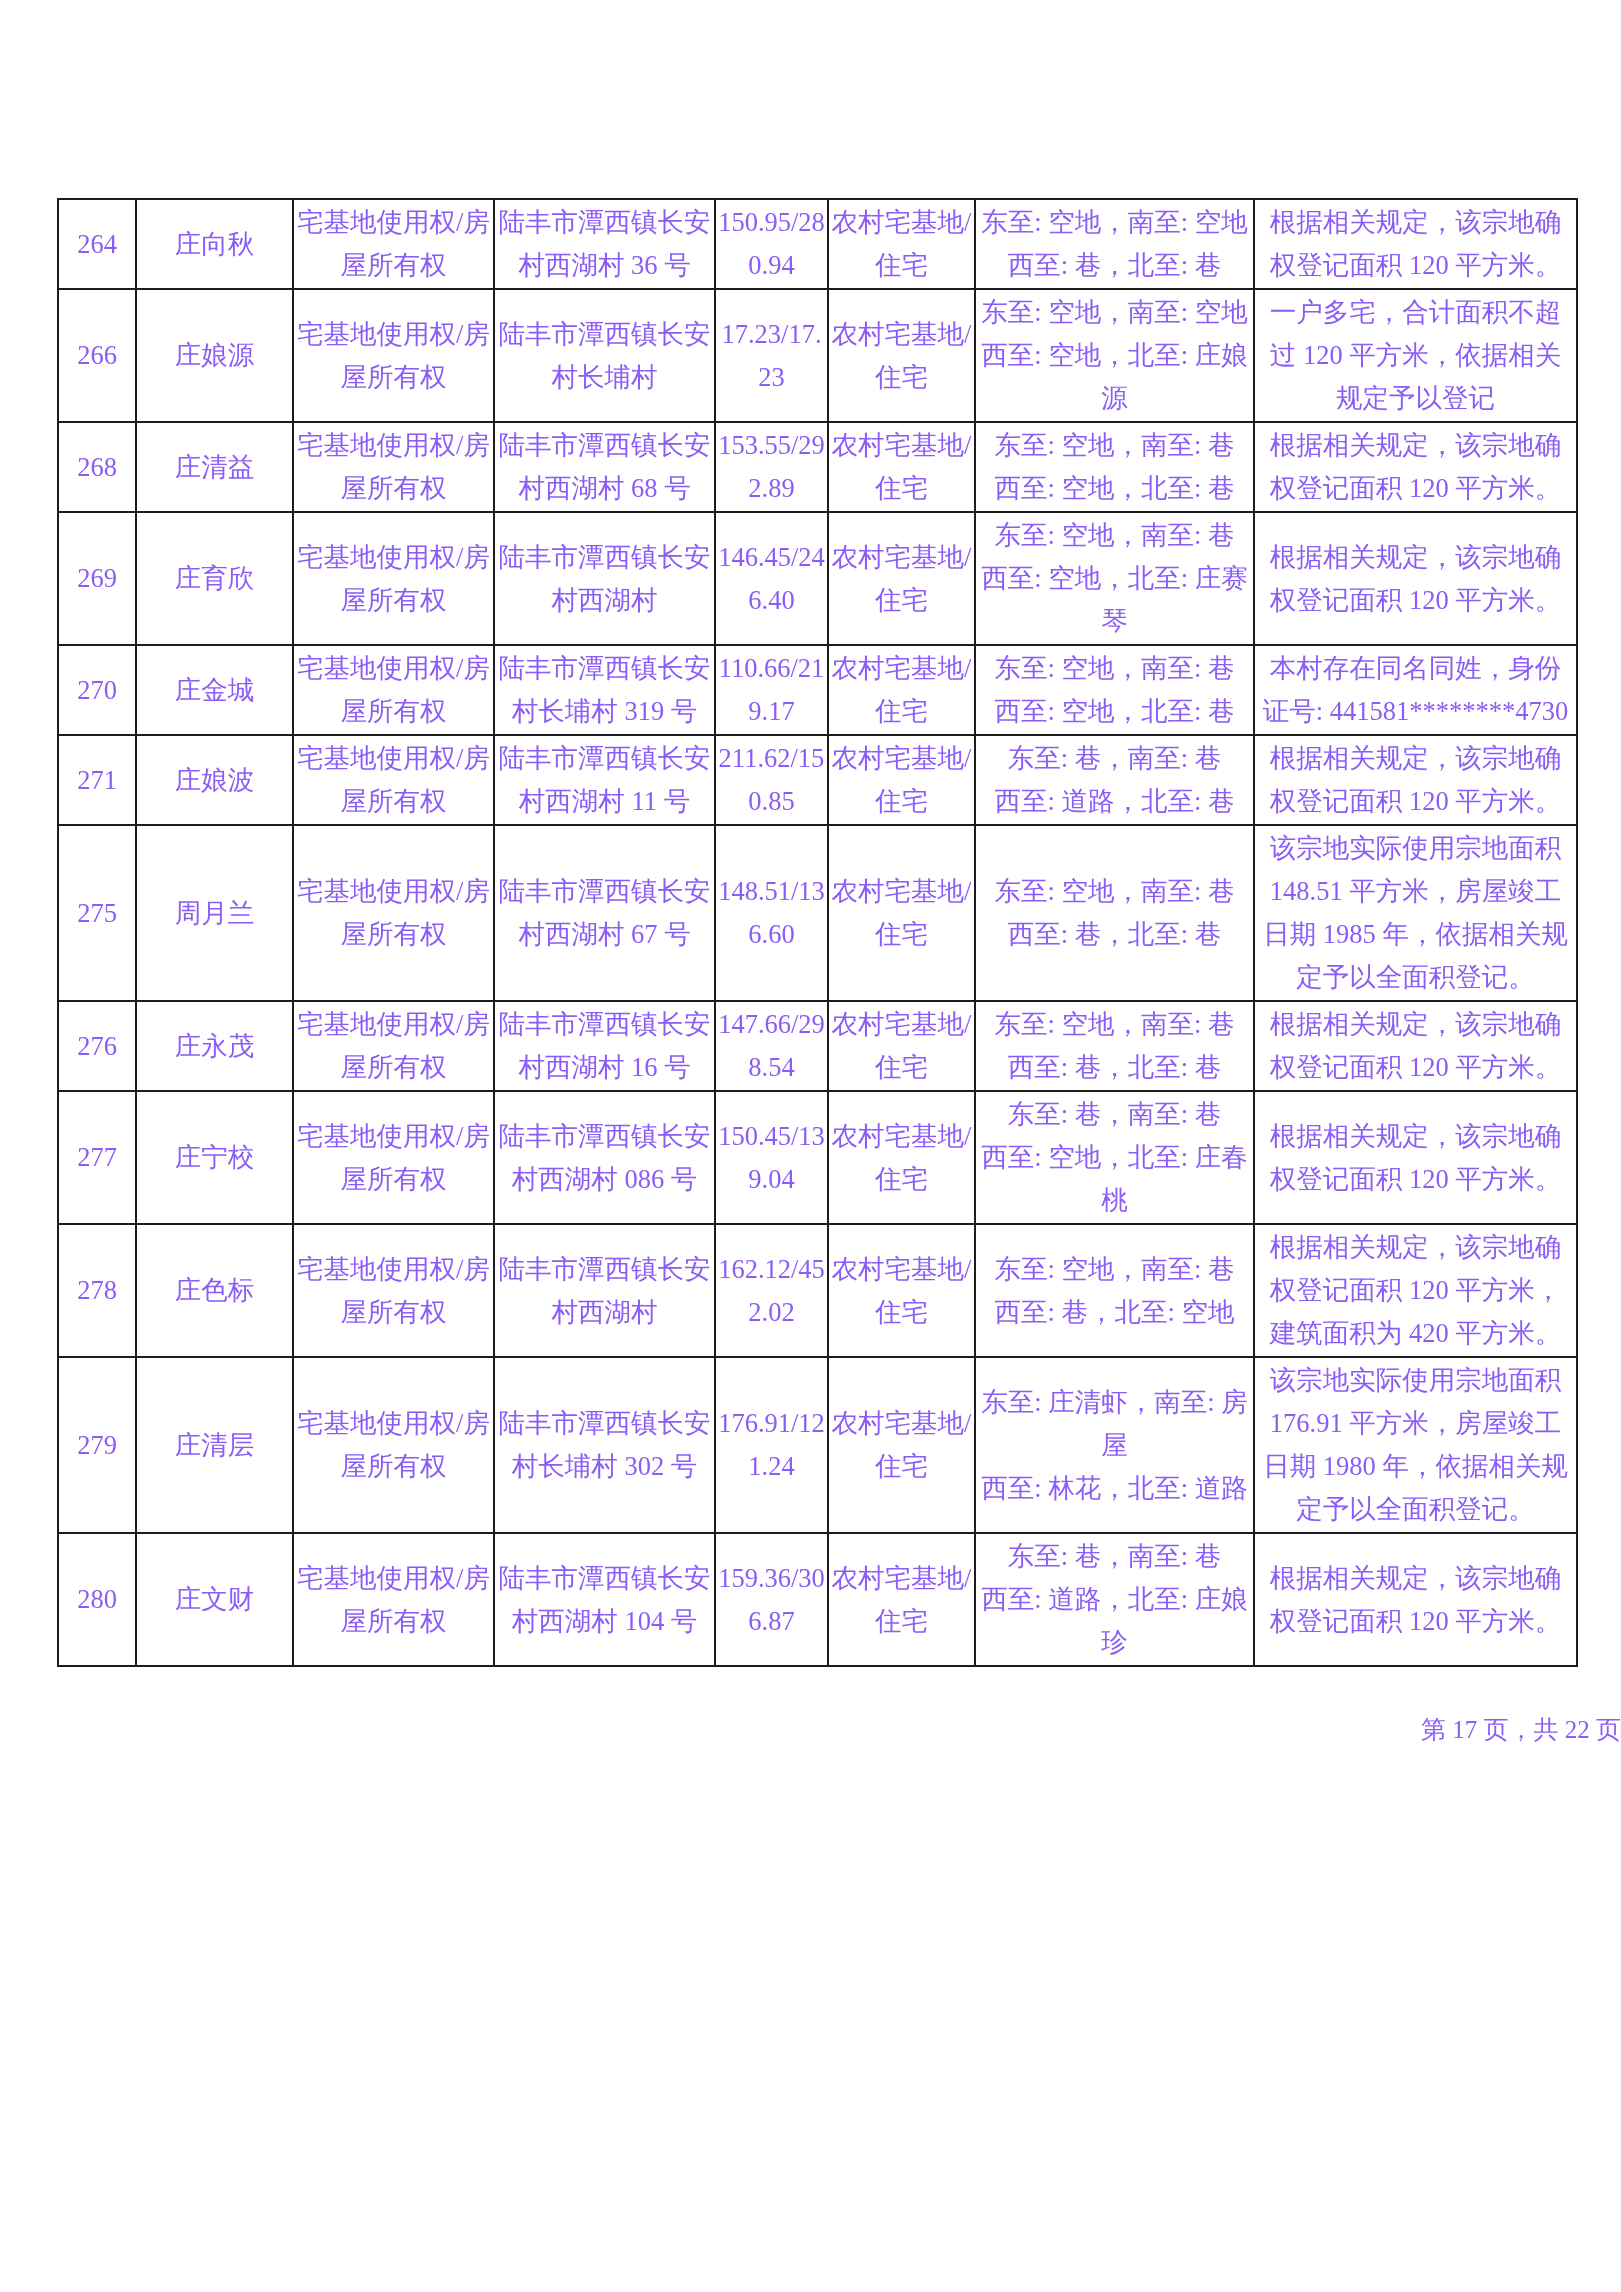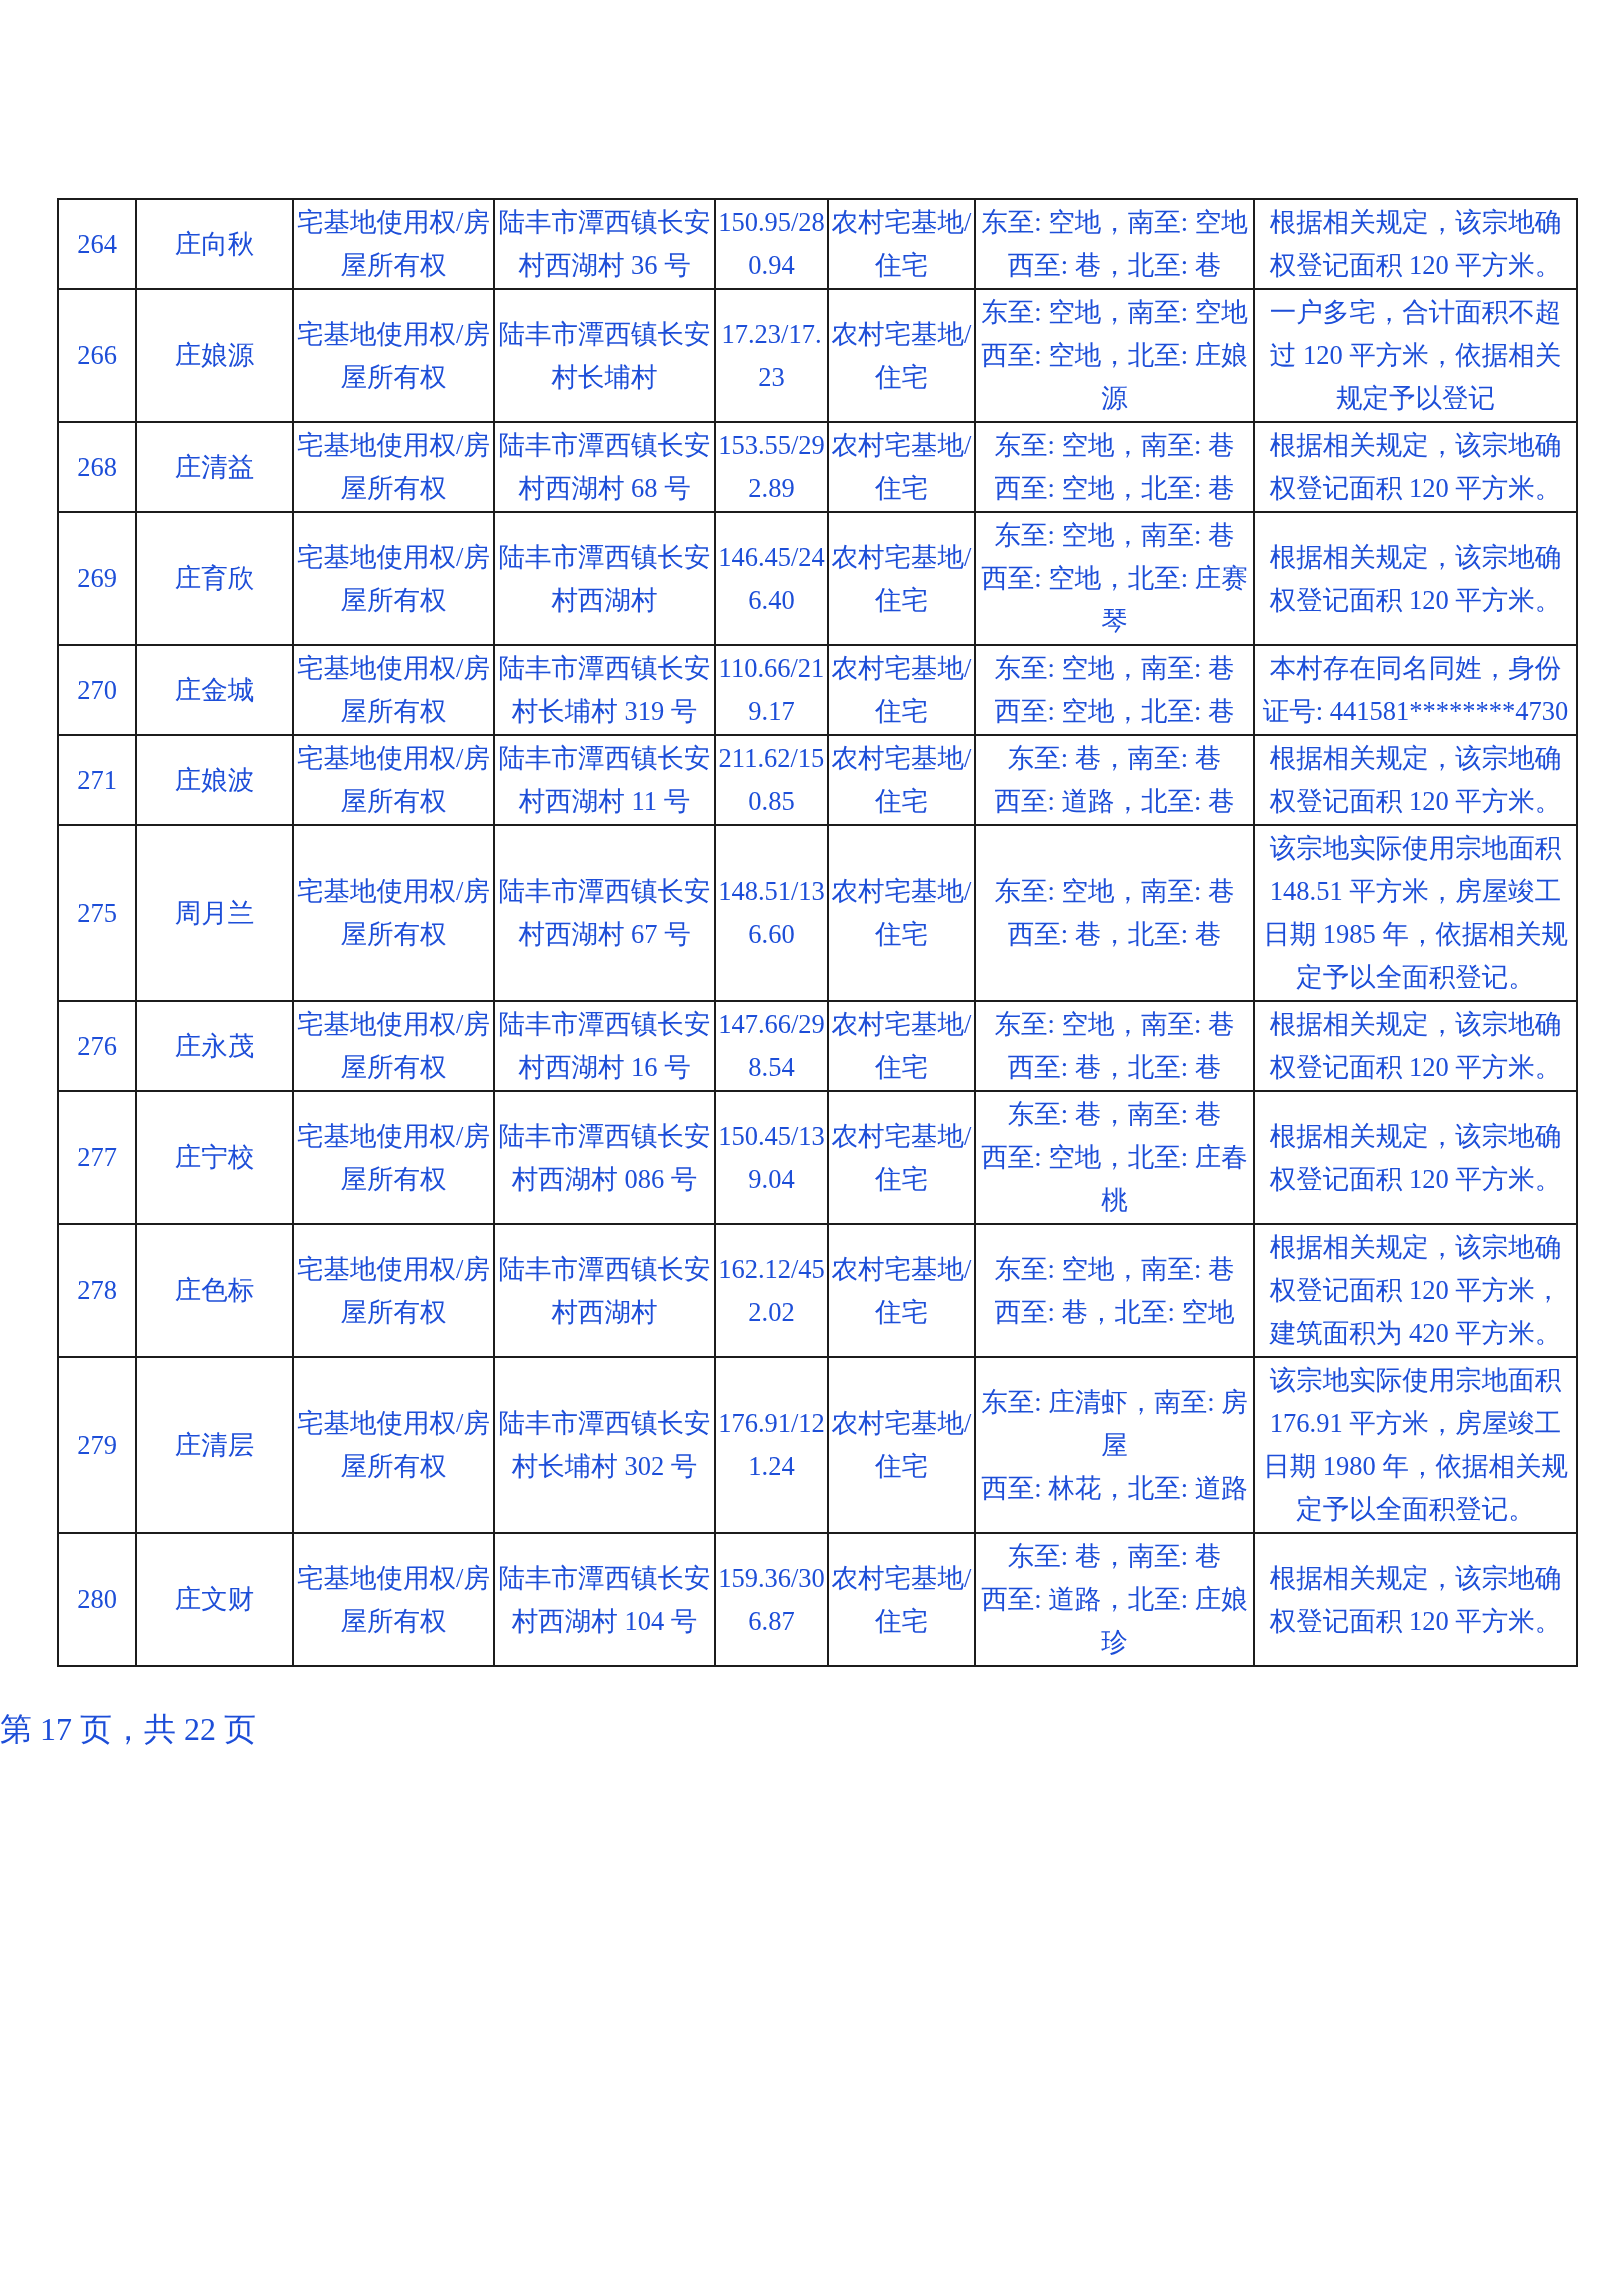--- a/index.html
+++ b/index.html
@@ -2,21 +2,21 @@
 <html lang="zh"><head>
 <meta charset="utf-8">
 <style>
   html, body { margin: 0; padding: 0; background: #ffffff; }
   .page {
     position: relative;
     width: 1621px;
     height: 2293px;
     background: #ffffff;
     font-family: "Liberation Serif", "DejaVu Serif", serif;
-    color: #1d4ed8;
+    color: #8b5cf6;
     overflow: hidden;
   }
   table.reg {
     border-collapse: collapse;
     table-layout: fixed;
     width: 1519px;
     margin: 198px 0 0 57px;
     border: 2.9px solid #1c1c1c;
   }
   table.reg td {
@@ -28,23 +28,23 @@
     padding: 1px 2px;
     overflow: hidden;
   }
   td.c-no       { }
   td.c-area     { word-break: break-all; padding: 1px 1px; }
   td.c-bound    { padding: 1px 0; margin-top: 12px; }
   td.c-note     { padding: 1px 2px; }
   .bound-line   { text-align: center; }
   .footer {
     width: 1621px;
-    text-align: left;
+    text-align: right;
     margin-top: 45px;
-    font-size: 32px;
+    font-size: 25px;
     line-height: 35px;
     font-family: "Liberation Serif", "DejaVu Serif", serif;
   }
 </style>
 </head>
 <body>
 
 <div class="page">
 
   <table class="reg">

